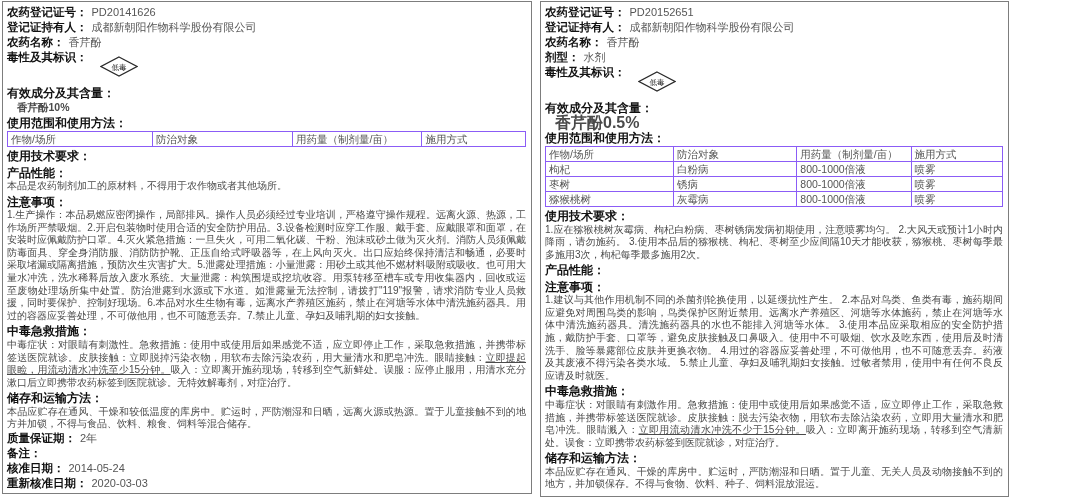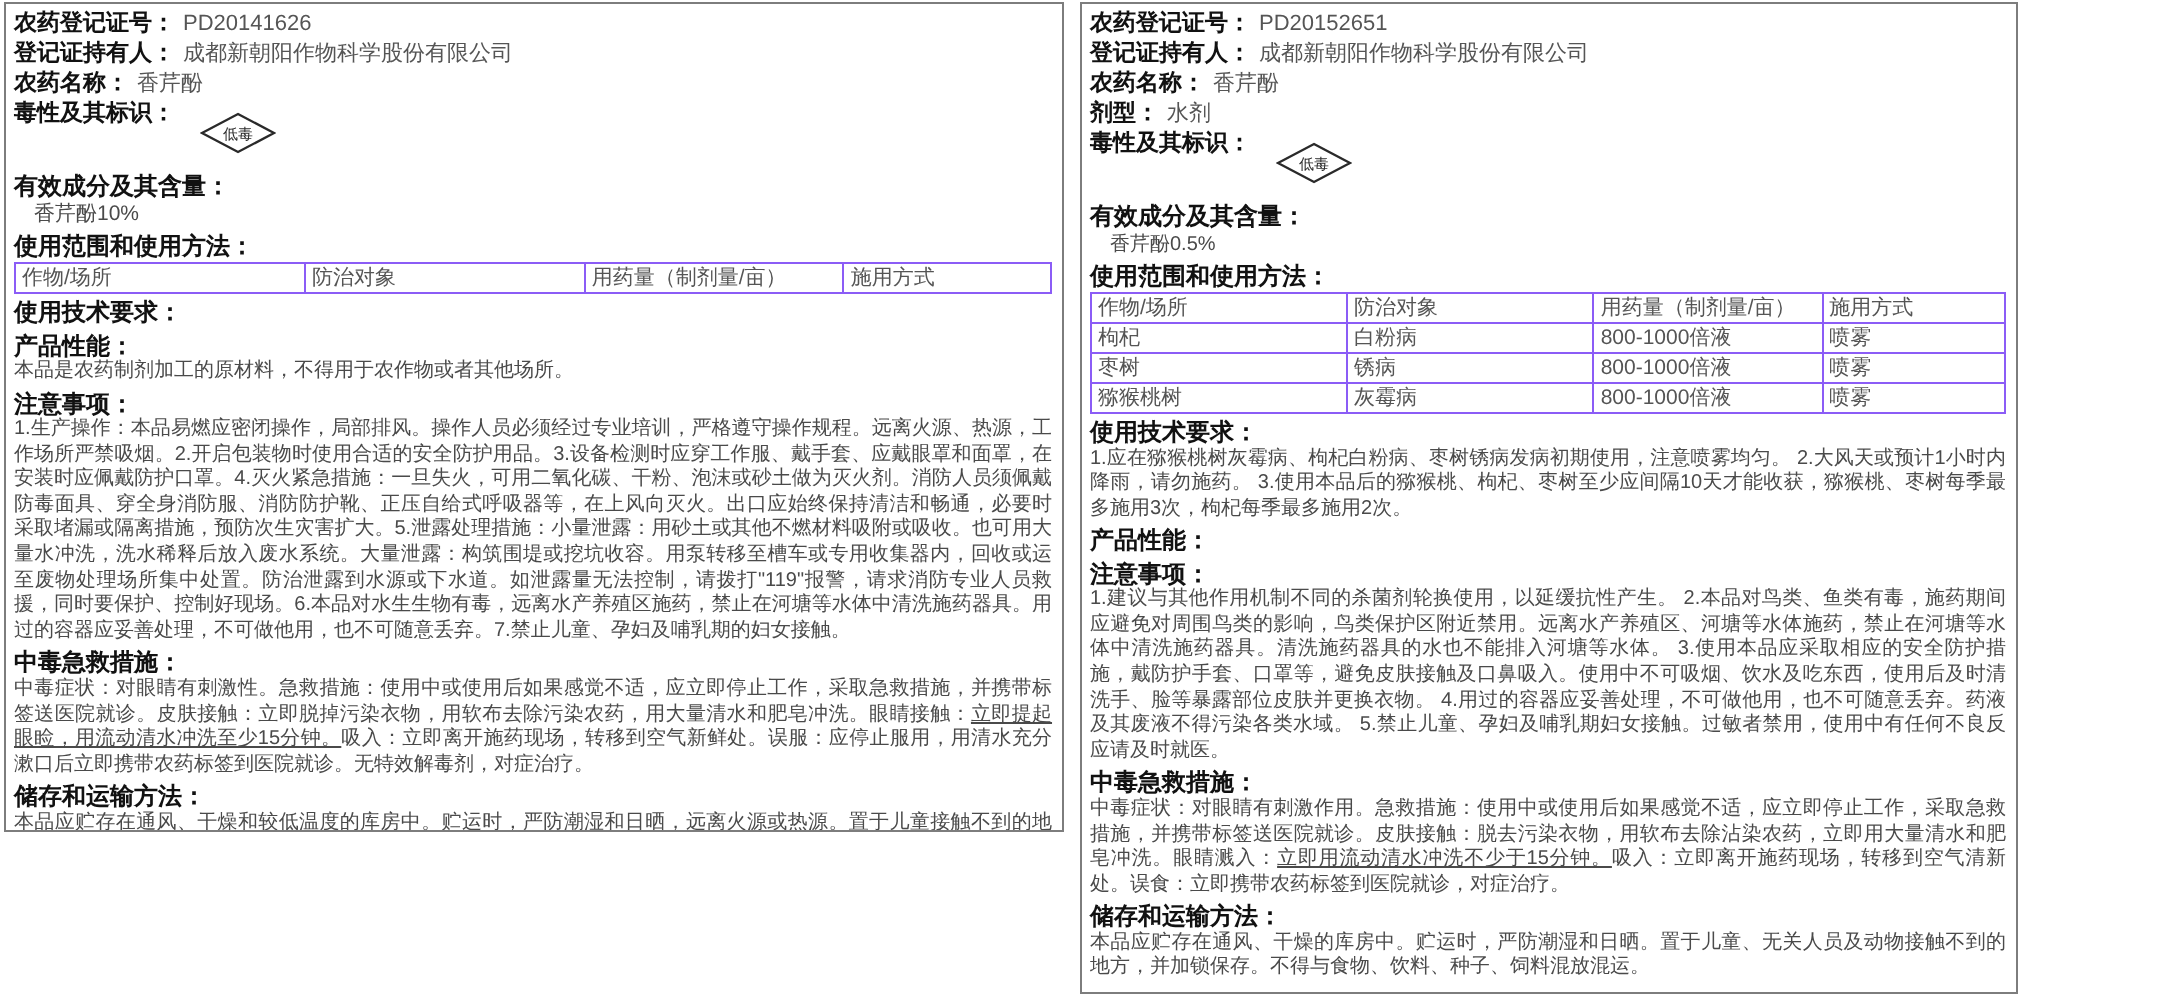--- a/index.html
+++ b/index.html
@@ -1,30 +1,30 @@
 <!DOCTYPE html>
 <html><head>
 <meta charset="utf-8">
 <style>
   * { margin:0; padding:0; box-sizing:border-box; }
   html,body { width:1080px; height:501px; background:#ffffff; overflow:hidden;
     font-family:"Liberation Sans","DejaVu Sans",sans-serif; }
   .panel { position:absolute; top:1px; border:1px solid #7d7d7d; background:#fff;
     padding:3px 5px 0 4px; overflow:hidden; }
-  #panel-left  { left:2px;  width:530px; height:415px; }
+  #panel-left  { left:2px;  width:530px; height:493px; }
   #panel-right { left:540px; width:469px; height:496px; }
   .field-line { font-size:11px; line-height:15px; color:#555; white-space:nowrap; }
   .field-line b { color:#111; font-size:11.5px; }
   .field-line .val { margin-left:4px; }
   .tox-line { display:flex; align-items:flex-start; height:34px; }
   .tox-line b { font-size:11.5px; color:#111; line-height:15px; }
   .tox-icon { margin:6px 0 0 12px; }
   .section-title { font-size:12px; font-weight:bold; color:#111; line-height:14.5px; margin-top:2px; }
   .body-text { font-size:10px; line-height:12.6px; color:#4a4a4a; text-align:justify; }
-  .indent { padding-left:10px; }
+  .indent { padding-left:10px;font-weight:bold; }
   .u { text-decoration:underline; }
   table { width:100%; border-collapse:collapse; table-layout:fixed; margin:1px 0 1px 0; }
   th,td { border:1px solid #8b5cf6; font-size:10.5px; font-weight:normal; color:#555;
     text-align:left; padding:0 3px; height:15px; line-height:14px; overflow:hidden; white-space:nowrap; }
   col.c1{width:28%;} col.c2{width:27%;} col.c3{width:25%;} col.c4{width:20%;}
 </style>
 </head>
 <body>
 
 <div class="panel" id="panel-left">
@@ -78,21 +78,21 @@
   <div class="field-line"><b>农药名称：</b><span class="val">香芹酚</span></div>
   <div class="field-line"><b>剂型：</b><span class="val">水剂</span></div>
   <div class="tox-line">
     <b>毒性及其标识：</b>
     <svg class="tox-icon" width="38" height="21" viewBox="0 0 38 21">
       <polygon points="19,1 37,10.5 19,20 1,10.5" fill="#ffffff" stroke="#2a2a2a" stroke-width="1.2"></polygon>
       <text x="19" y="13.5" text-anchor="middle" font-size="7.5" fill="#2a2a2a">低毒</text>
     </svg>
   </div>
   <div class="section-title">有效成分及其含量：</div>
-  <div class="body-text indent" style="font-size:10px;line-height:13px;">香芹酚0.5%</div>
+  <div class="body-text indent" style="font-size:16px;line-height:13px;">香芹酚0.5%</div>
   <div class="section-title">使用范围和使用方法：</div>
   <table>
     <colgroup>
         <col class="c1">
         <col class="c2">
         <col class="c3">
         <col class="c4">
       </colgroup>
     <thead>
       <tr>

